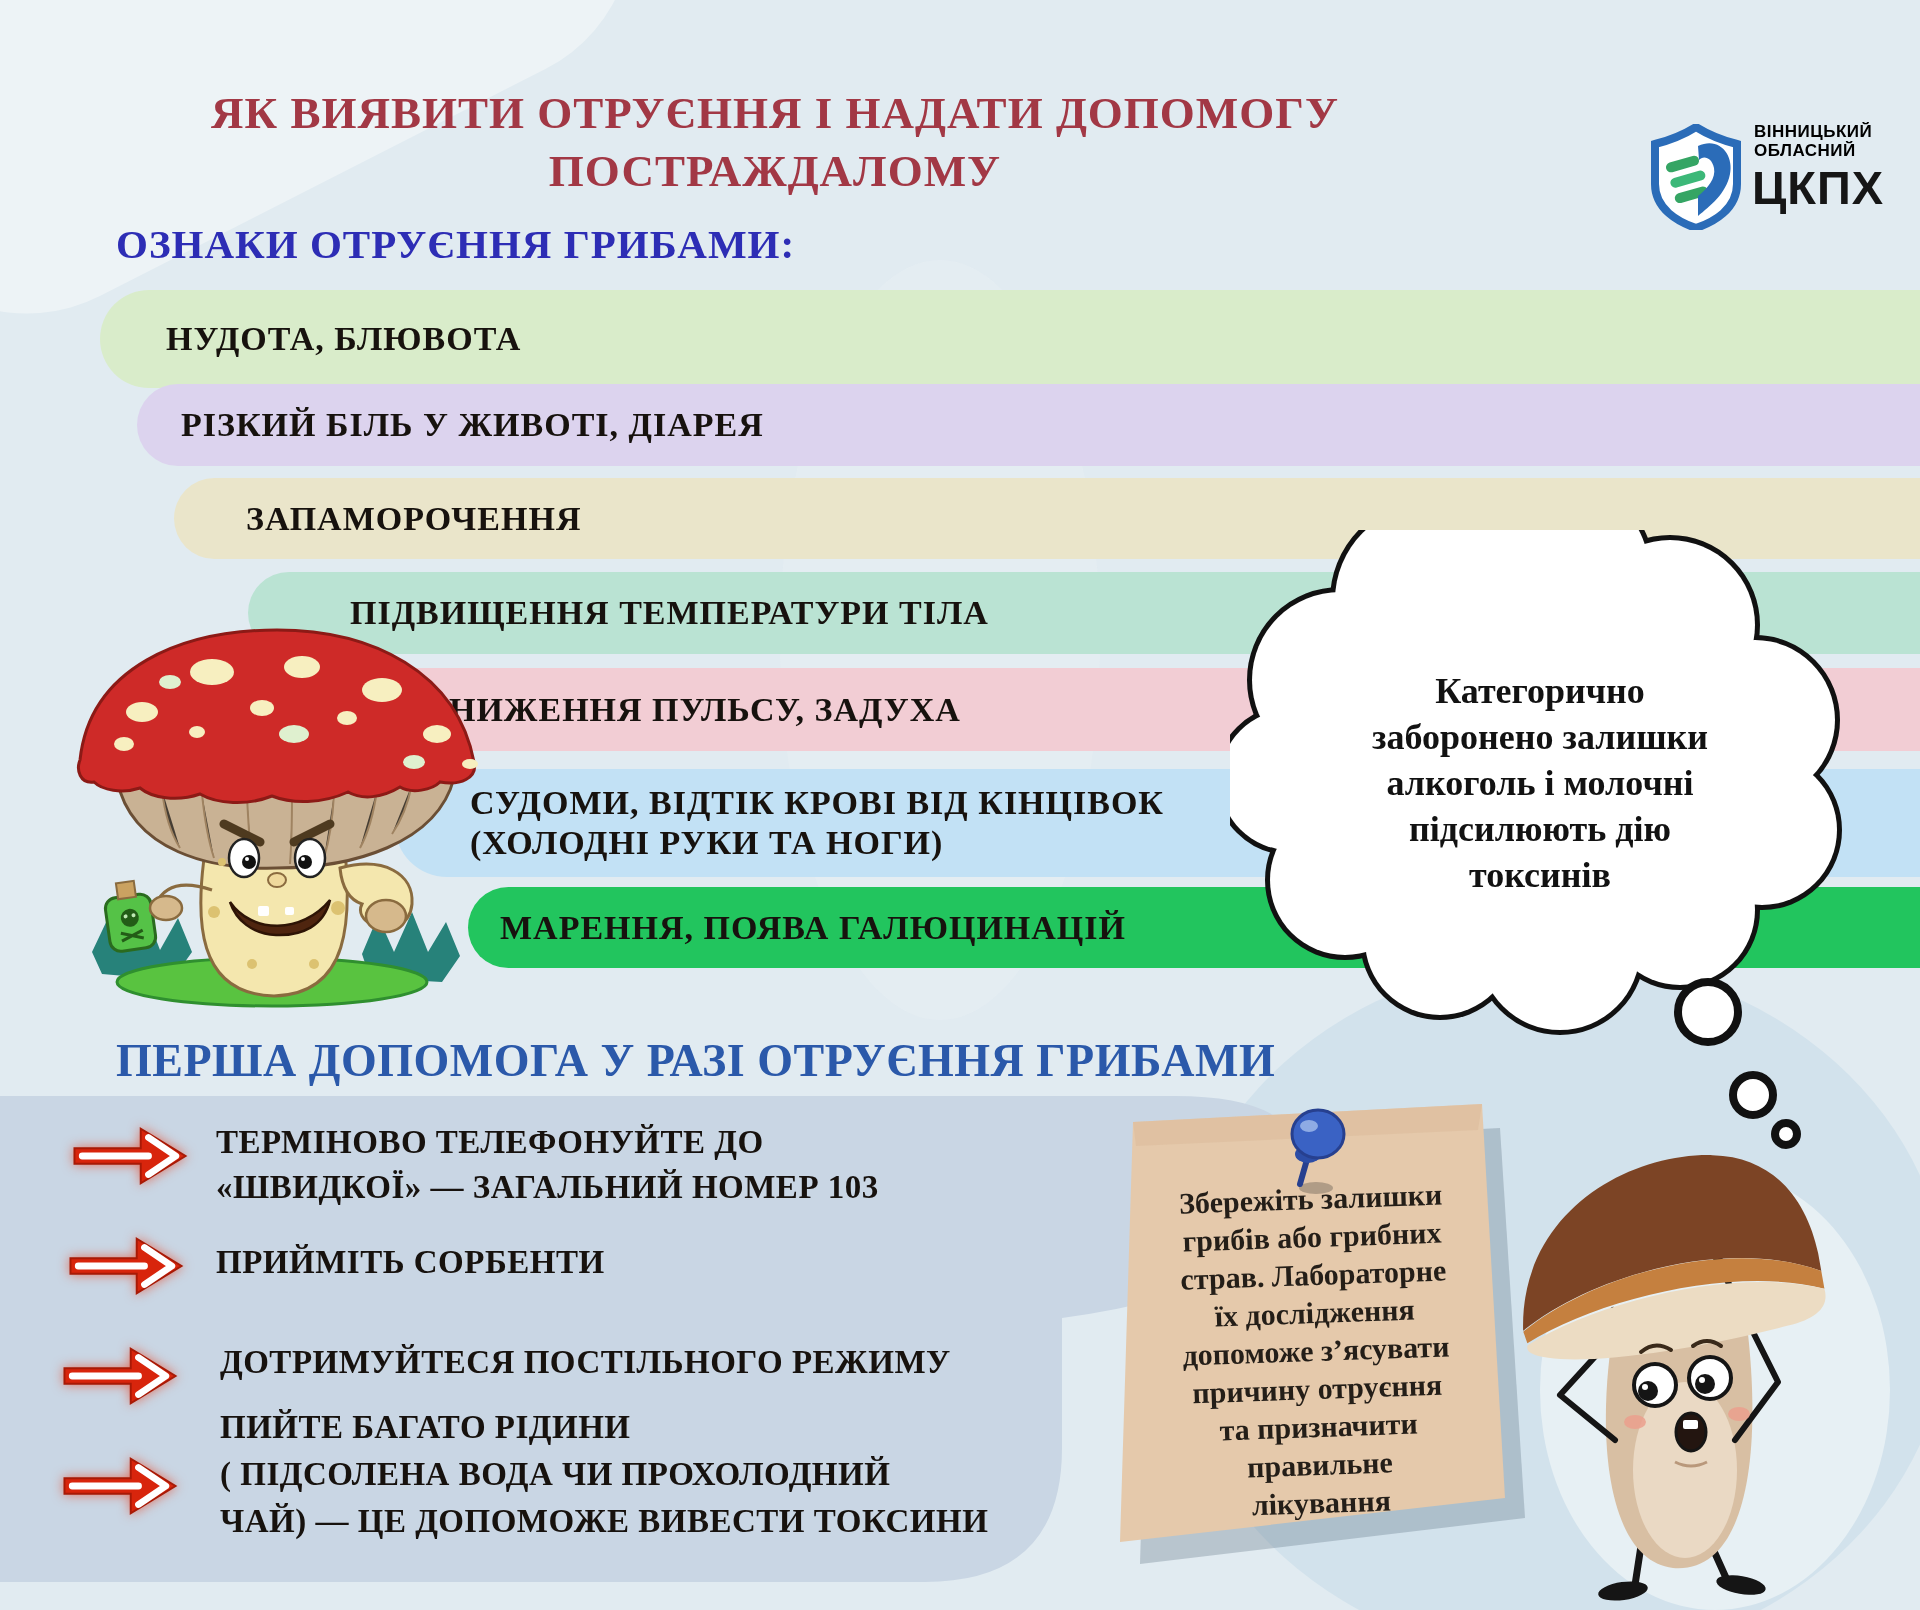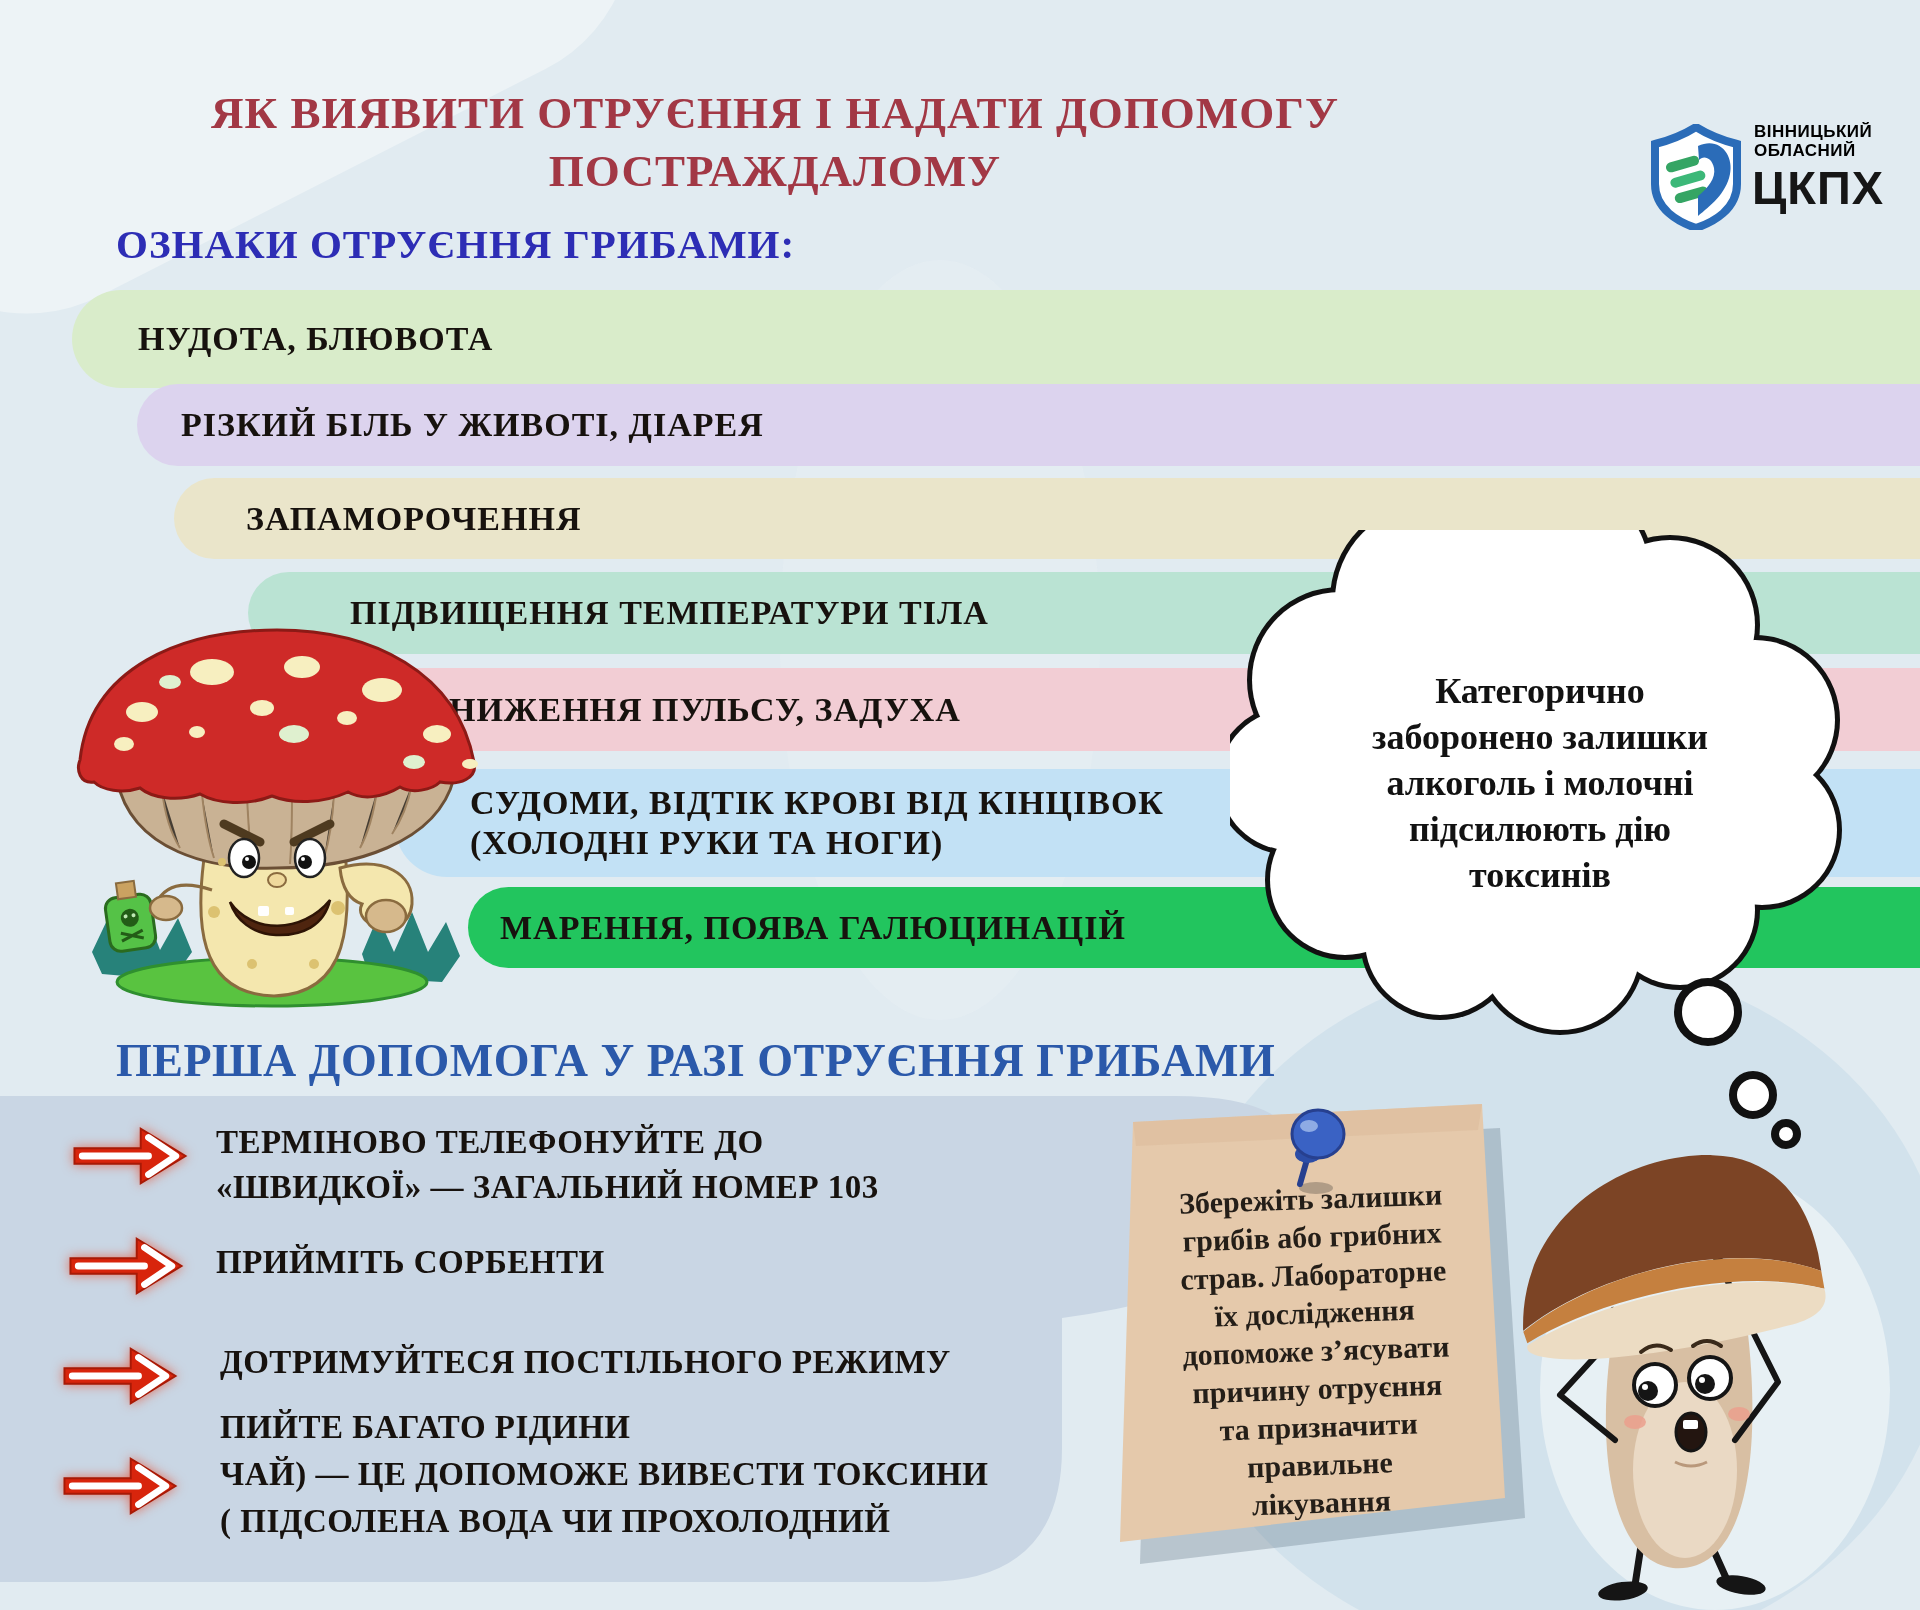--- a/index.html
+++ b/index.html
@@ -17,21 +17,21 @@
   .logo svg{position:absolute;left:0;top:6px;}
   .logo-org{position:absolute;left:106px;top:4px;font-family:"Liberation Sans",sans-serif;
             font-weight:bold;font-size:17px;line-height:19px;color:#000000;letter-spacing:.5px;}
   .logo-abbr{position:absolute;left:104px;top:42px;font-family:"Liberation Sans",sans-serif;
              font-weight:bold;font-size:47px;color:#161616;letter-spacing:1px;}
 
   .symptoms-heading{position:absolute;left:116px;top:220px;font-size:41px;font-weight:bold;
                     color:#2d2db5;letter-spacing:1px;}
   .bar{position:absolute;right:0;border-radius:52px 0 0 52px;display:flex;align-items:center;}
   .bar-text{font-weight:bold;font-size:34px;letter-spacing:1px;color:#17120e;line-height:40px;}
-  .bar-1{left:72px;top:290px;height:98px;}  .bar-1 .bar-text{padding-left:66px;}
+  .bar-1{left:100px;top:290px;height:98px;}  .bar-1 .bar-text{padding-left:66px;}
   .bar-2{left:137px;top:384px;height:82px;} .bar-2 .bar-text{padding-left:44px;}
   .bar-3{left:174px;top:478px;height:81px;} .bar-3 .bar-text{padding-left:72px;}
   .bar-4{left:248px;top:572px;height:82px;} .bar-4 .bar-text{padding-left:102px;}
   .bar-5{left:330px;top:668px;height:83px;} .bar-5 .bar-text{padding-left:100px;}
   .bar-6{left:395px;top:769px;height:108px;align-items:center;}.bar-6 .bar-text{padding-left:75px;}
   .bar-7{left:468px;top:887px;height:81px;} .bar-7 .bar-text{padding-left:32px;}
 
   .cloud-svg{position:absolute;left:1230px;top:530px;}
   .cloud-text{position:absolute;left:1290px;top:668px;width:500px;text-align:center;
               font-weight:bold;font-size:36px;line-height:46px;color:#121212;}
@@ -268,22 +268,22 @@
         <use href="#arrow-shape"></use>
       </svg>
       <div class="aid-text aid-t3">
         <div>ДОТРИМУЙТЕСЯ ПОСТІЛЬНОГО РЕЖИМУ</div>
       </div>
       <svg class="aid-arrow arrow-4" viewBox="0 0 130 78">
         <use href="#arrow-shape"></use>
       </svg>
       <div class="aid-text aid-t4">
         <div>ПИЙТЕ БАГАТО РІДИНИ</div>
+        <div>( ПІДСОЛЕНА ВОДА ЧИ ПРОХОЛОДНИЙ</div>
         <div>ЧАЙ) — ЦЕ ДОПОМОЖЕ  ВИВЕСТИ ТОКСИНИ</div>
-        <div>( ПІДСОЛЕНА ВОДА ЧИ ПРОХОЛОДНИЙ</div>
       </div>
     </div>
 
   <svg class="note-shadow" width="1920" height="1610" viewBox="0 0 1920 1610">
     <polygon points="1145,1136 1492,1118 1517,1508 1132,1554" fill="rgba(90,110,125,.30)" transform="translate(8,10)"></polygon>
     <polygon points="1133,1122 1482,1104 1505,1498 1120,1542" fill="#e5c9ab"></polygon>
     <polygon points="1133,1122 1482,1104 1478,1130 1136,1146" fill="#dcbd9d" opacity=".6"></polygon>
   </svg>
   <div class="note-text">
       <div>Збережіть залишки</div>

